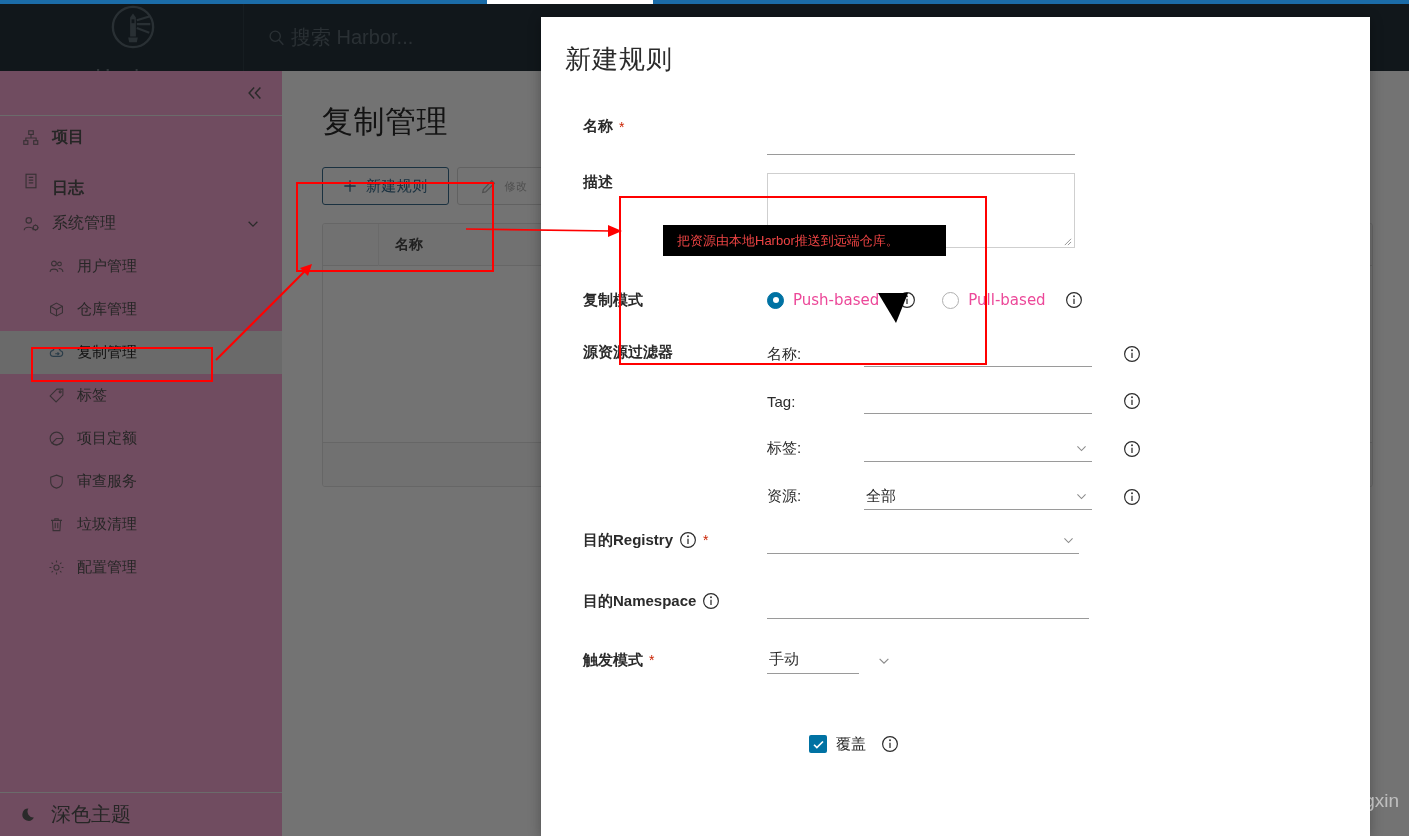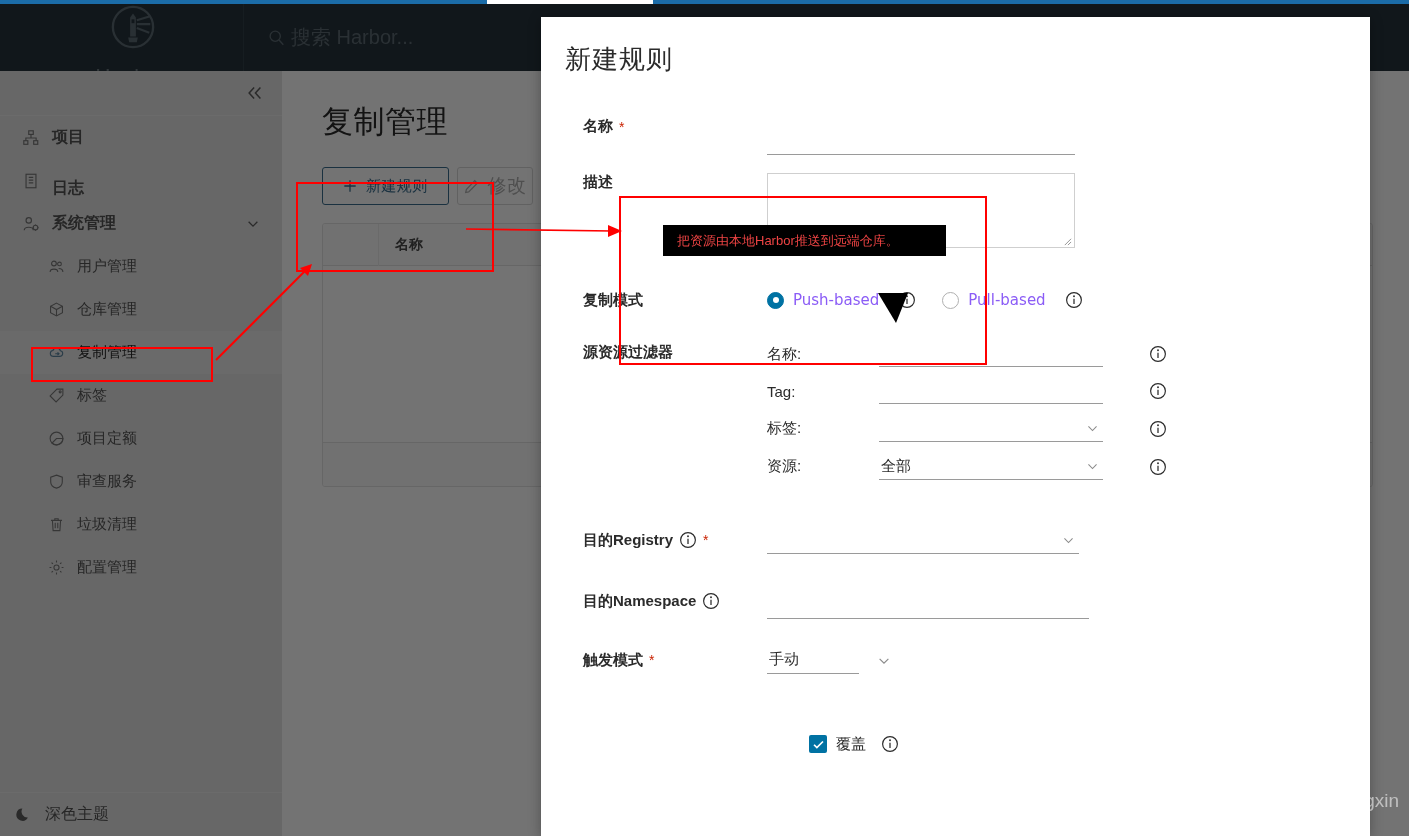--- a/index.html
+++ b/index.html
@@ -47,69 +47,69 @@
   .search-wrap {
     display: flex; align-items: center; gap: 6px;
     padding-left: 24px; color: #5d6b74; font-size: 16px;
   }
   .search-icon { width: 17px; height: 17px; flex: 0 0 17px; }
   .search-placeholder { color: #5d6b74; font-size: 20px; }
 
   
   .sidebar {
     position: absolute; top: 71px; left: 0; width: 282px; height: 765px;
-    background: #e5e5e5;
+    background: #f9a8d4;
   }
   .sidebar-collapse {
     height: 45px; display: flex; align-items: center; justify-content: flex-end;
     padding-right: 18px; border-bottom: 1px solid #eeeeee;
   }
   .chevrons-icon { width: 18px; height: 18px; }
   .nav-item {
     display: flex; align-items: center; gap: 12px;
     height: 43px; padding-left: 22px;
     font-size: 16px; color: #565656;
     position: relative;
   }
   .nav-item.sub { padding-left: 48px; font-size: 15px; }
   .nav-item.active { background: #eaeaea; }
   .nav-item .nav-ico { width: 18px; height: 18px; flex: 0 0 18px; opacity: .8; }
   .nav-item.sub .nav-ico { width: 17px; height: 17px; flex: 0 0 17px; }
   .nav-caret { position: absolute; right: 22px; width: 14px; height: 14px; }
 
   .theme-row {
     position: absolute; bottom: 0; left: 0; width: 282px; height: 44px;
-    display: flex; align-items: center; gap: 12px; padding-left: 16px;
+    display: flex; align-items: center; gap: 12px; padding-left: 22px;
     border-top: 1px solid #eeeeee;
-    font-size: 16px; color: #565656;
+    font-size: 20px; color: #565656;
   }
 
   
   .content {
     position: absolute; top: 71px; left: 282px; width: 1127px; height: 765px;
     background: #ffffff; padding: 30px 36px 0 40px;
   }
   .page-title {
     font-size: 31px; font-weight: 400; color: #2b2b2b; letter-spacing: .5px;
     margin-bottom: 24px;
   }
   .toolbar { display: flex; align-items: center; gap: 8px; margin-bottom: 18px; }
   .btn-outline {
     height: 38px; padding: 0 20px;
     display: inline-flex; align-items: center; gap: 9px;
     border: 1px solid #3b6e8f; border-radius: 3px;
     color: #3b6e8f; background: transparent;
     font-size: 15px; letter-spacing: .4px;
   }
   .btn-ghost {
-    height: 38px; padding: 0 6px;
+    height: 38px; padding: 0 23px;
     display: inline-flex; align-items: center; gap: 9px;
     border: 1px solid #d8d8d8; border-radius: 3px;
     color: #b0b0b0; background: transparent;
-    font-size: 19px; letter-spacing: .4px;
+    font-size: 11px; letter-spacing: .4px;
   }
   .plus-icon { width: 14px; height: 14px; }
   .pencil-icon { width: 15px; height: 15px; }
 
   .table {
     border: 1px solid #e3e3e3; border-radius: 3px; overflow: hidden;
     background: #fff;
   }
   .table-head {
     display: flex; height: 42px; align-items: center;
@@ -166,26 +166,26 @@
   .radio-opt { display: flex; align-items: center; gap: 9px; }
   .radio {
     width: 17px; height: 17px; border-radius: 50%;
     border: 1px solid #b0b0b0; background: #fff;
     display: inline-flex; align-items: center; justify-content: center;
   }
   .radio.checked { border-color: #0072a3; background: #0072a3; }
   .radio.checked::after {
     content: ""; width: 6px; height: 6px; border-radius: 50%; background: #fff;
   }
-  .radio-label { font-size: 15px; color: #8b5cf6; font-weight: normal;
+  .radio-label { font-size: 15px; color: #ec4899; font-weight: normal;
     font-family: "DejaVu Sans", sans-serif; }
 
   .info-icon { width: 18px; height: 18px; flex: 0 0 18px; }
 
-  .filter-row { display: flex; align-items: center; gap: 16px; margin-bottom: 11px; }
+  .filter-row { display: flex; align-items: center; gap: 1px; margin-bottom: 21px; }
   .filter-label {
     width: 96px; flex: 0 0 96px; font-size: 15px; color: #2b2b2b; font-weight: normal;
   }
   .filter-field { width: 228px; position: relative; }
 
   .select-underline {
     width: 100%; height: 27px;
     border: none; border-bottom: 1px solid #9a9a9a;
     background: transparent; outline: none; appearance: none;
     font-family: inherit; font-size: 15px; color: #2b2b2b;
@@ -262,21 +262,21 @@
             </svg>
             <span style="font-weight: bold; margin-top: 16px;">日志</span>
           </div>
           <div class="nav-item">
             <svg viewBox="0 0 20 20" class="nav-ico">
               <circle cx="7.5" cy="6" r="3" fill="none" stroke="#5e5e5e" stroke-width="1.3"></circle>
               <path d="M2.5 17 C2.5 12.5 12.5 12.5 12.5 17" fill="none" stroke="#5e5e5e" stroke-width="1.3"></path>
               <circle cx="15" cy="14" r="2.6" fill="none" stroke="#5e5e5e" stroke-width="1.3"></circle>
               <path d="M15 10.5 V11.6 M15 16.5 V17.5 M11.8 14 H12.9 M17.2 14 H18.3" fill="none" stroke="#5e5e5e" stroke-width="1.3"></path>
             </svg>
-            <span style="font-weight: bold;">系统管理</span>
+            <span style="font-weight: normal;">系统管理</span>
             <svg viewBox="0 0 16 16" class="nav-caret">
               <path d="M3 5.5 L8 10.5 L13 5.5" fill="none" stroke="#5e5e5e" stroke-width="1.5"></path>
             </svg>
           </div>
           <div class="nav-item sub">
             <svg viewBox="0 0 20 20" class="nav-ico">
               <circle cx="7" cy="6.5" r="2.8" fill="none" stroke="#5e5e5e" stroke-width="1.3"></circle>
               <circle cx="13.5" cy="7" r="2.2" fill="none" stroke="#5e5e5e" stroke-width="1.3"></circle>
               <path d="M2.5 16.5 C2.5 12 11.5 12 11.5 16.5" fill="none" stroke="#5e5e5e" stroke-width="1.3"></path>
               <path d="M12.5 12.3 C16.5 12.3 17.5 14.2 17.5 16.5" fill="none" stroke="#5e5e5e" stroke-width="1.3"></path>

